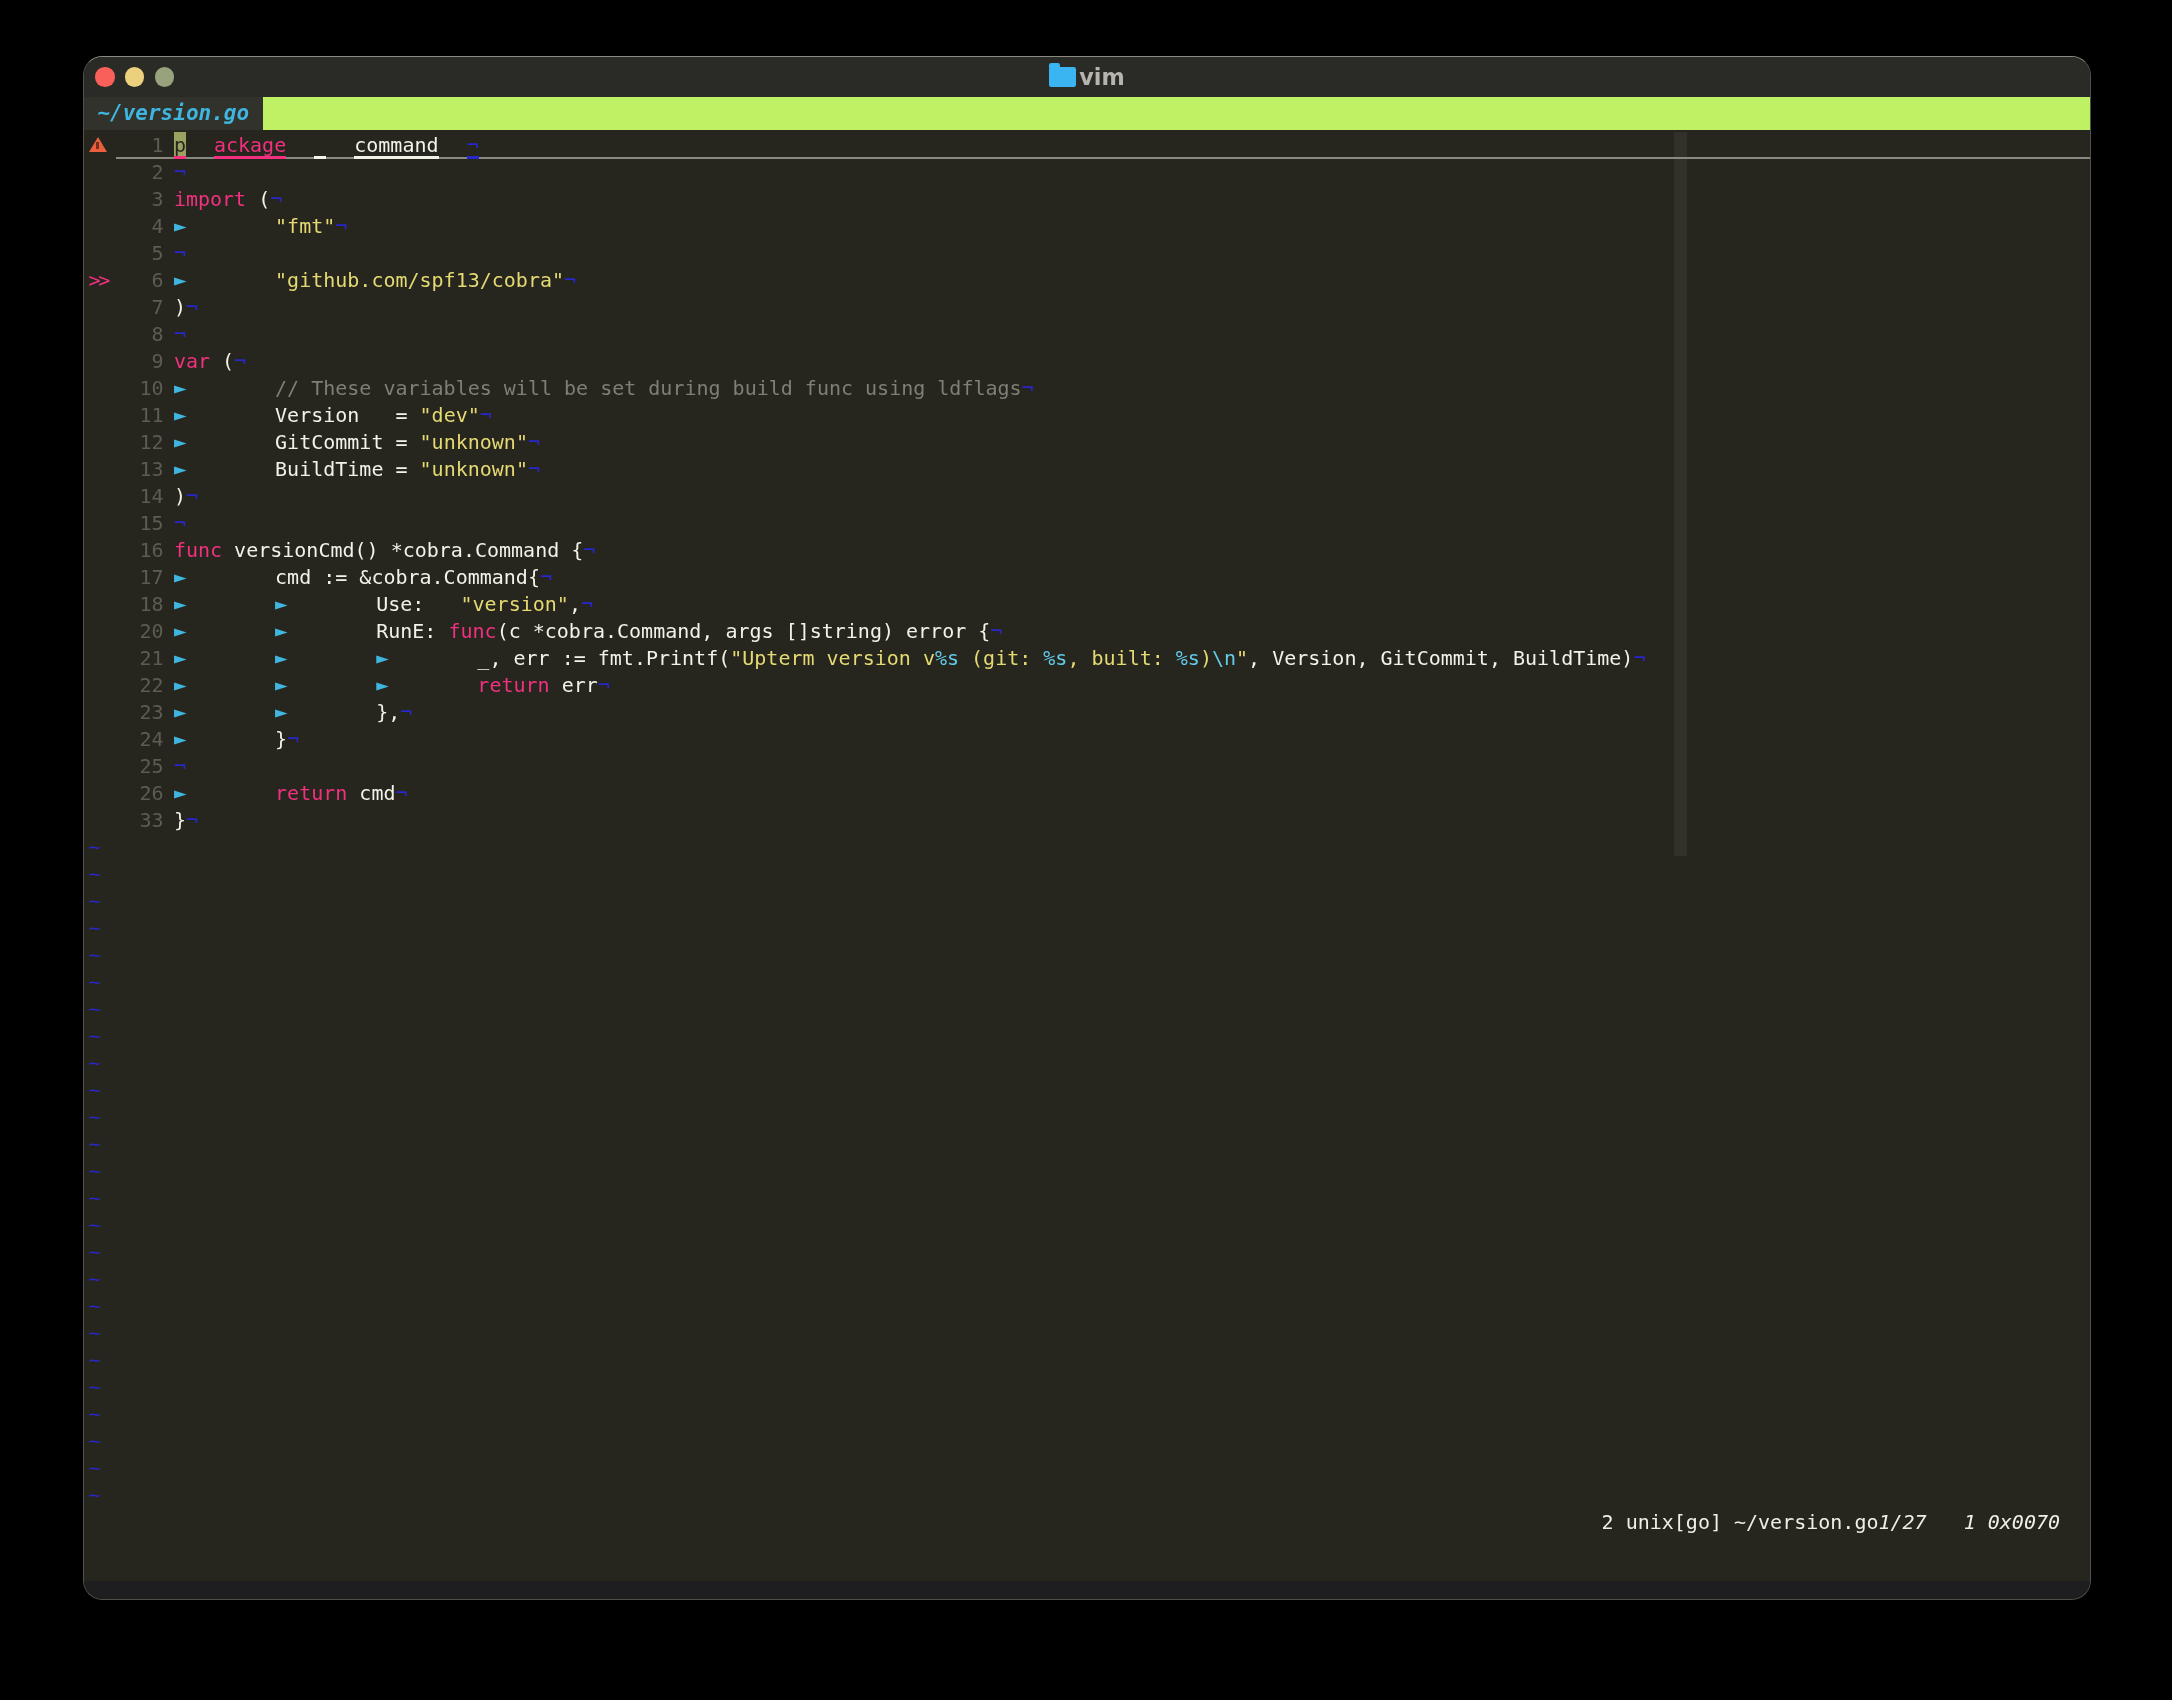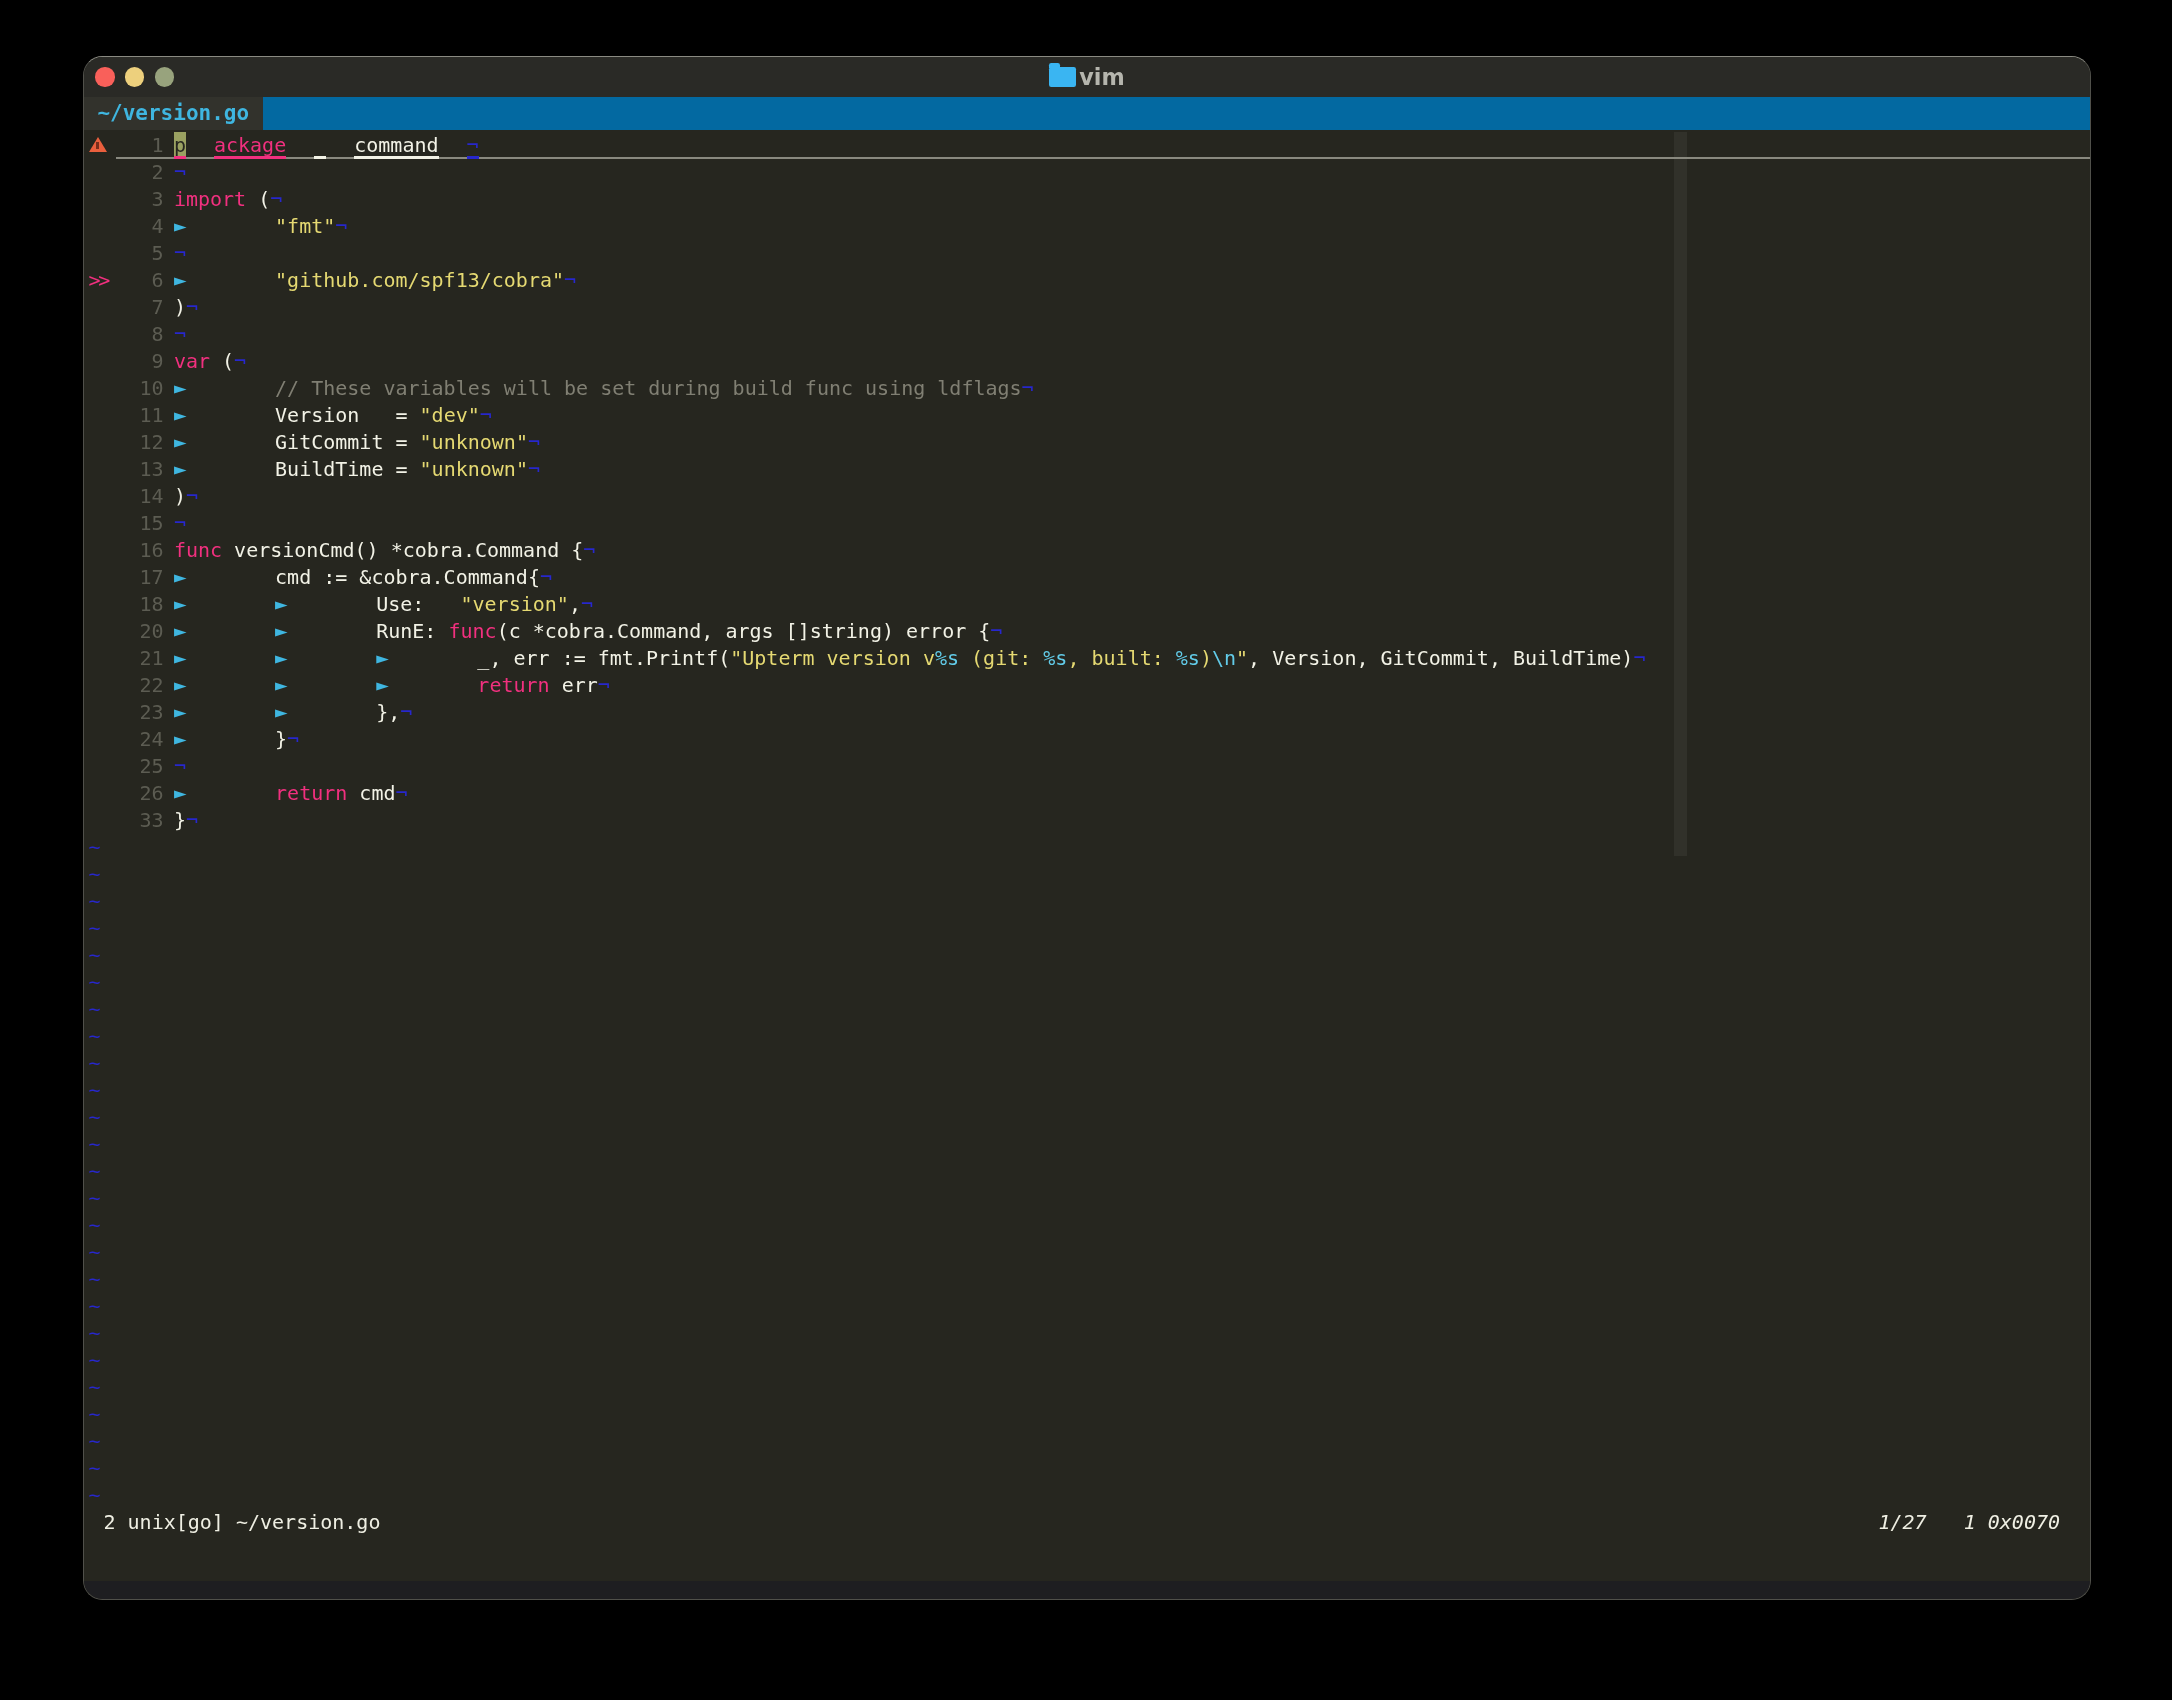--- a/index.html
+++ b/index.html
@@ -17,21 +17,21 @@
   .light.close{background:#f9605a;}
   .light.min{background:#edd07d;}
   .light.zoom{background:#98a37d;}
   .title{display:flex;align-items:center;gap:3px;color:#b5b5ad;
          font-family:"DejaVu Sans",sans-serif;font-weight:bold;font-size:22.3px;}
   .folder{width:27px;height:19.4px;background:#3ab5f2;border-radius:2.2px;position:relative;}
   .folder::before{content:"";position:absolute;top:-4.5px;left:0;width:11.2px;height:5.2px;
                   background:#3ab5f2;border-radius:2.2px 2.2px 0 0;}
 
   
-  .tabbar{height:33px;flex:0 0 33px;background:#0369a1;display:flex;}
+  .tabbar{height:33px;flex:0 0 33px;background:#bef264;display:flex;font-style:italic;}
   .tab{height:33px;line-height:33px;background:#32322c;color:#f4f4e8;
        font-weight:bold;font-size:21px;padding:0 13.4px;white-space:pre;}
 
   
   .editor{flex:1 1 auto;position:relative;font-size:20px;line-height:27px;
           color:#f2f2e6;padding:1.5px 0 0 4.5px;overflow:hidden;}
   .colorcolumn{position:absolute;left:1590px;top:1.5px;width:12.7px;height:724px;
                background:#31312a;z-index:0;}
   .row{display:flex;height:27px;position:relative;white-space:pre;z-index:1;}
   .sign{flex:0 0 27px;width:27px;color:#f1307f;}
@@ -53,21 +53,21 @@
   .cur{background:#9aa161;color:#26261f;border-bottom:3px solid #f1307f;}
   .row.cursorline::after{content:"";position:absolute;left:27px;right:0;bottom:0;
                          height:1.5px;background:#89897f;z-index:1;}
   .warn{display:inline-block;width:0;height:0;margin-top:5.2px;
         border-left:9px solid transparent;border-right:9px solid transparent;
         border-bottom:15.6px solid #ea5f3d;position:relative;}
   .warn::after{content:"";position:absolute;left:-1.5px;top:5.2px;width:3px;height:6.7px;
                background:#7a2d1c;}
 
   
-  .statusbar{display:flex;justify-content:space-between;height:27px;line-height:27px;
+  .statusbar{display:flex;justify-content:flex-end;height:27px;line-height:27px;
              color:#efefe3;font-size:20px;padding:0 30px 0 15px;white-space:pre;}
   .statusbar .rightgrp{display:flex;gap:37px;font-style:italic;}
 
   .bottomstrip{flex:0 0 18px;height:18px;background:#1e1e21;}
 </style>
 </head>
 <body>
 
 <div class="window">
 

